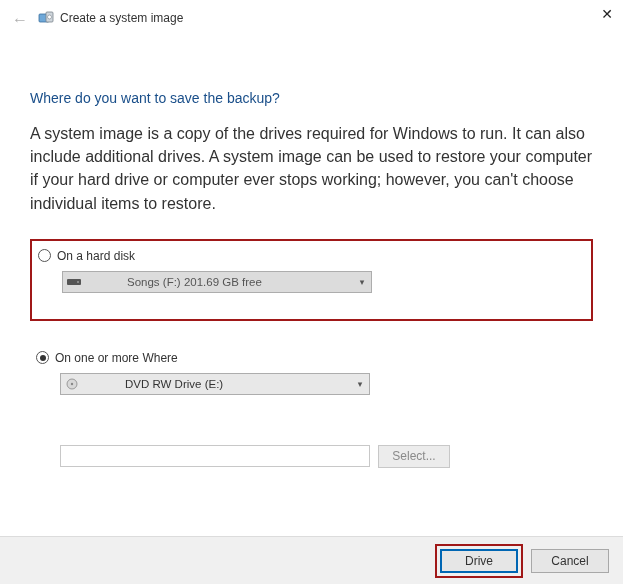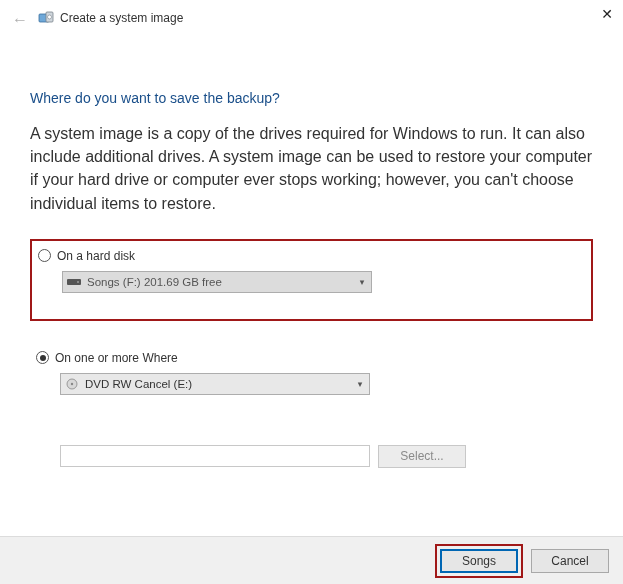--- a/index.html
+++ b/index.html
@@ -100,20 +100,21 @@
   .dropdown {
     display: flex;
     align-items: center;
     border: 1px solid #adadad;
     background: #e8e8e8;
     height: 22px;
     width: 310px;
     margin-left: 24px;
     position: relative;
     font-size: 11.5px;
+    gap: 40px;
   }
   .dropdown.disabled {
     color: #555;
     background: #dcdcdc;
   }
   .drive-icon {
     margin: 0 6px 0 4px;
     display: inline-flex;
   }
   .dropdown-text {
@@ -137,21 +138,21 @@
     border: 1px solid #c8c8c8;
     background: #fff;
     height: 22px;
     width: 310px;
   }
   .select-btn {
     border: 1px solid #c8c8c8;
     background: #ececec;
     color: #8a8a8a;
     height: 23px;
-    width: 88px;
+    width: 72px;
     display: flex;
     align-items: center;
     justify-content: center;
     font-size: 12px;
   }
   .footer {
     position: absolute;
     bottom: 0;
     left: 0;
     right: 0;
@@ -226,31 +227,31 @@
       <span class="radio checked"></span>
       <span class="radio-label">On one or more Where</span>
     </div>
     <div class="dropdown">
       <span class="drive-icon">
         <svg width="14" height="12" viewBox="0 0 14 12">
             <circle cx="7" cy="6" r="5" fill="#d8d8d8" stroke="#888" stroke-width="0.8"></circle>
             <circle cx="7" cy="6" r="1.2" fill="#888"></circle>
           </svg>
       </span>
-      <span class="dropdown-text">DVD RW Cancel (E:)</span>
+      <span class="dropdown-text">DVD RW Drive (E:)</span>
       <span class="dd-arrow">▾</span>
     </div>
   </div>
 
   <div class="option-block">
     <div class="net-row">
       <div class="net-input"></div>
       <div class="select-btn">Select...</div>
     </div>
   </div>
 </div>
 
 <div class="footer">
   <div class="next-wrap">
-    <div class="btn primary">Songs</div>
+    <div class="btn primary">Drive</div>
   </div>
   <div class="btn">Cancel</div>
 </div>
 
 </body></html>

